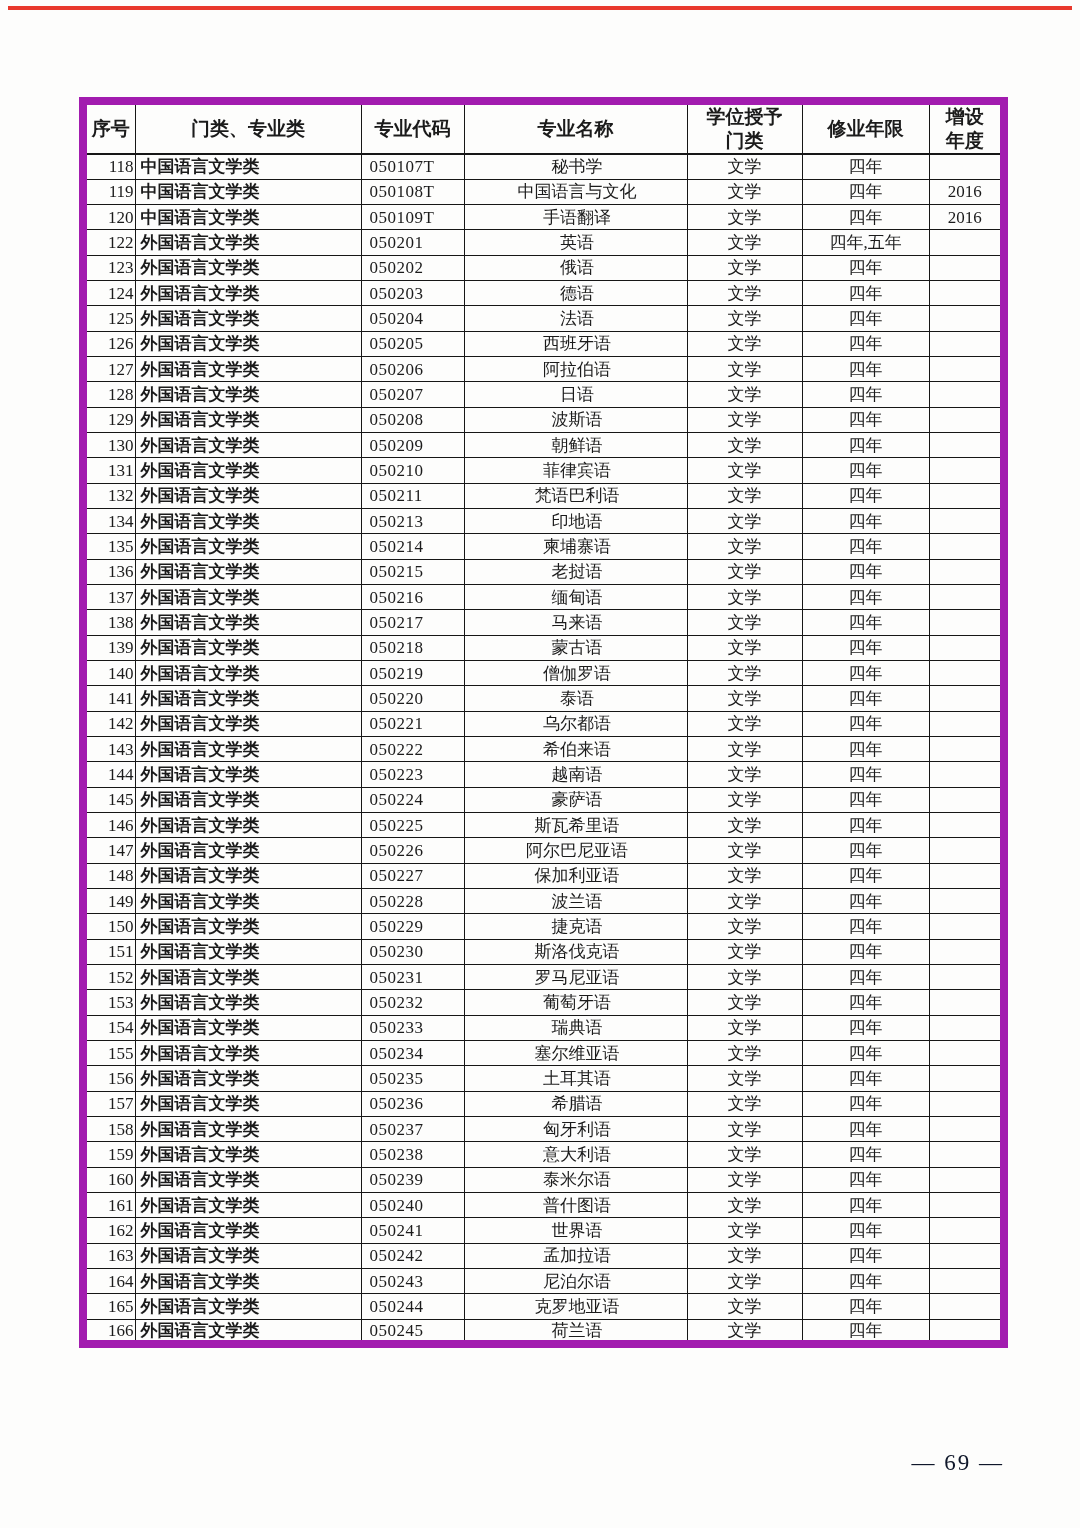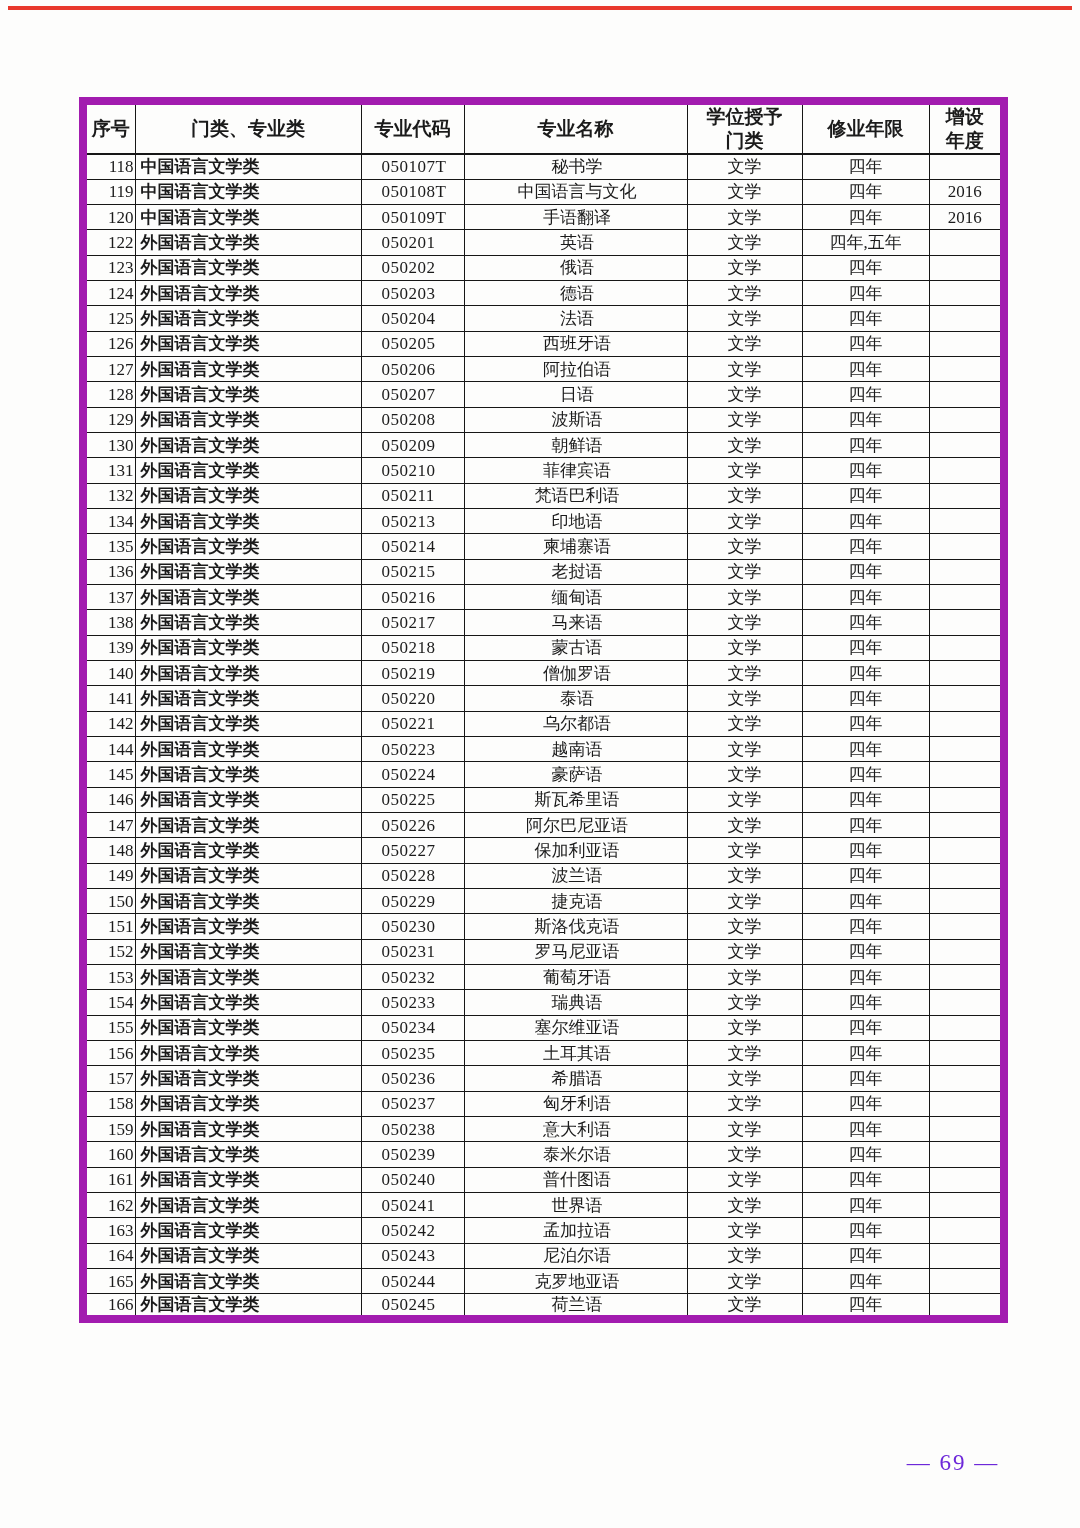--- a/index.html
+++ b/index.html
@@ -42,32 +42,32 @@
   }
   .catalog tbody td {
     height:25.34px;
     font-size:17px;
     vertical-align:middle;
     line-height:1;
     padding:0 3px;
   }
   .catalog td.c0 { text-align:right; padding:0 1px; }
   .catalog td.c1 { text-align:left; padding-left:5px;font-weight:bold; }
-  .catalog td.c2 { text-align:left; padding-left:20px; letter-spacing:0.5px; }
+  .catalog td.c2 { text-align:left; padding-left:8px; letter-spacing:0.5px; }
   .catalog td.c3 { text-align:center; padding-left:6px; }
   .catalog td.c4, .catalog td.c5, .catalog td.c6 { text-align:center; }
   .page-number {
     position:absolute;
     top:1450px;
-    left:873px;
+    left:844px;
     width:160px;
-    text-align:center;
+    text-align:right;
     font-size:23px;
     letter-spacing:2px;
-    color:#6d28d9;
+    color:#0f172a;
   }
 </style>
 </head>
 <body style="background: rgb(253, 253, 252);">
 
 <div class="top-rule" style="background: rgb(232, 56, 44);"></div>
 
 <table class="catalog">
   <colgroup>
     <col style="width:52px">
@@ -293,20 +293,29 @@
       <tr>
         <td class="c0">142</td>
         <td class="c1">外国语言文学类</td>
         <td class="c2">050221</td>
         <td class="c3">乌尔都语</td>
         <td class="c4">文学</td>
         <td class="c5">四年</td>
         <td class="c6"></td>
       </tr>
       <tr>
+        <td class="c0">143</td>
+        <td class="c1">外国语言文学类</td>
+        <td class="c2">050222</td>
+        <td class="c3">希伯来语</td>
+        <td class="c4">文学</td>
+        <td class="c5">四年</td>
+        <td class="c6"></td>
+      </tr>
+      <tr>
         <td class="c0">144</td>
         <td class="c1">外国语言文学类</td>
         <td class="c2">050223</td>
         <td class="c3">越南语</td>
         <td class="c4">文学</td>
         <td class="c5">四年</td>
         <td class="c6"></td>
       </tr>
       <tr>
         <td class="c0">145</td>

